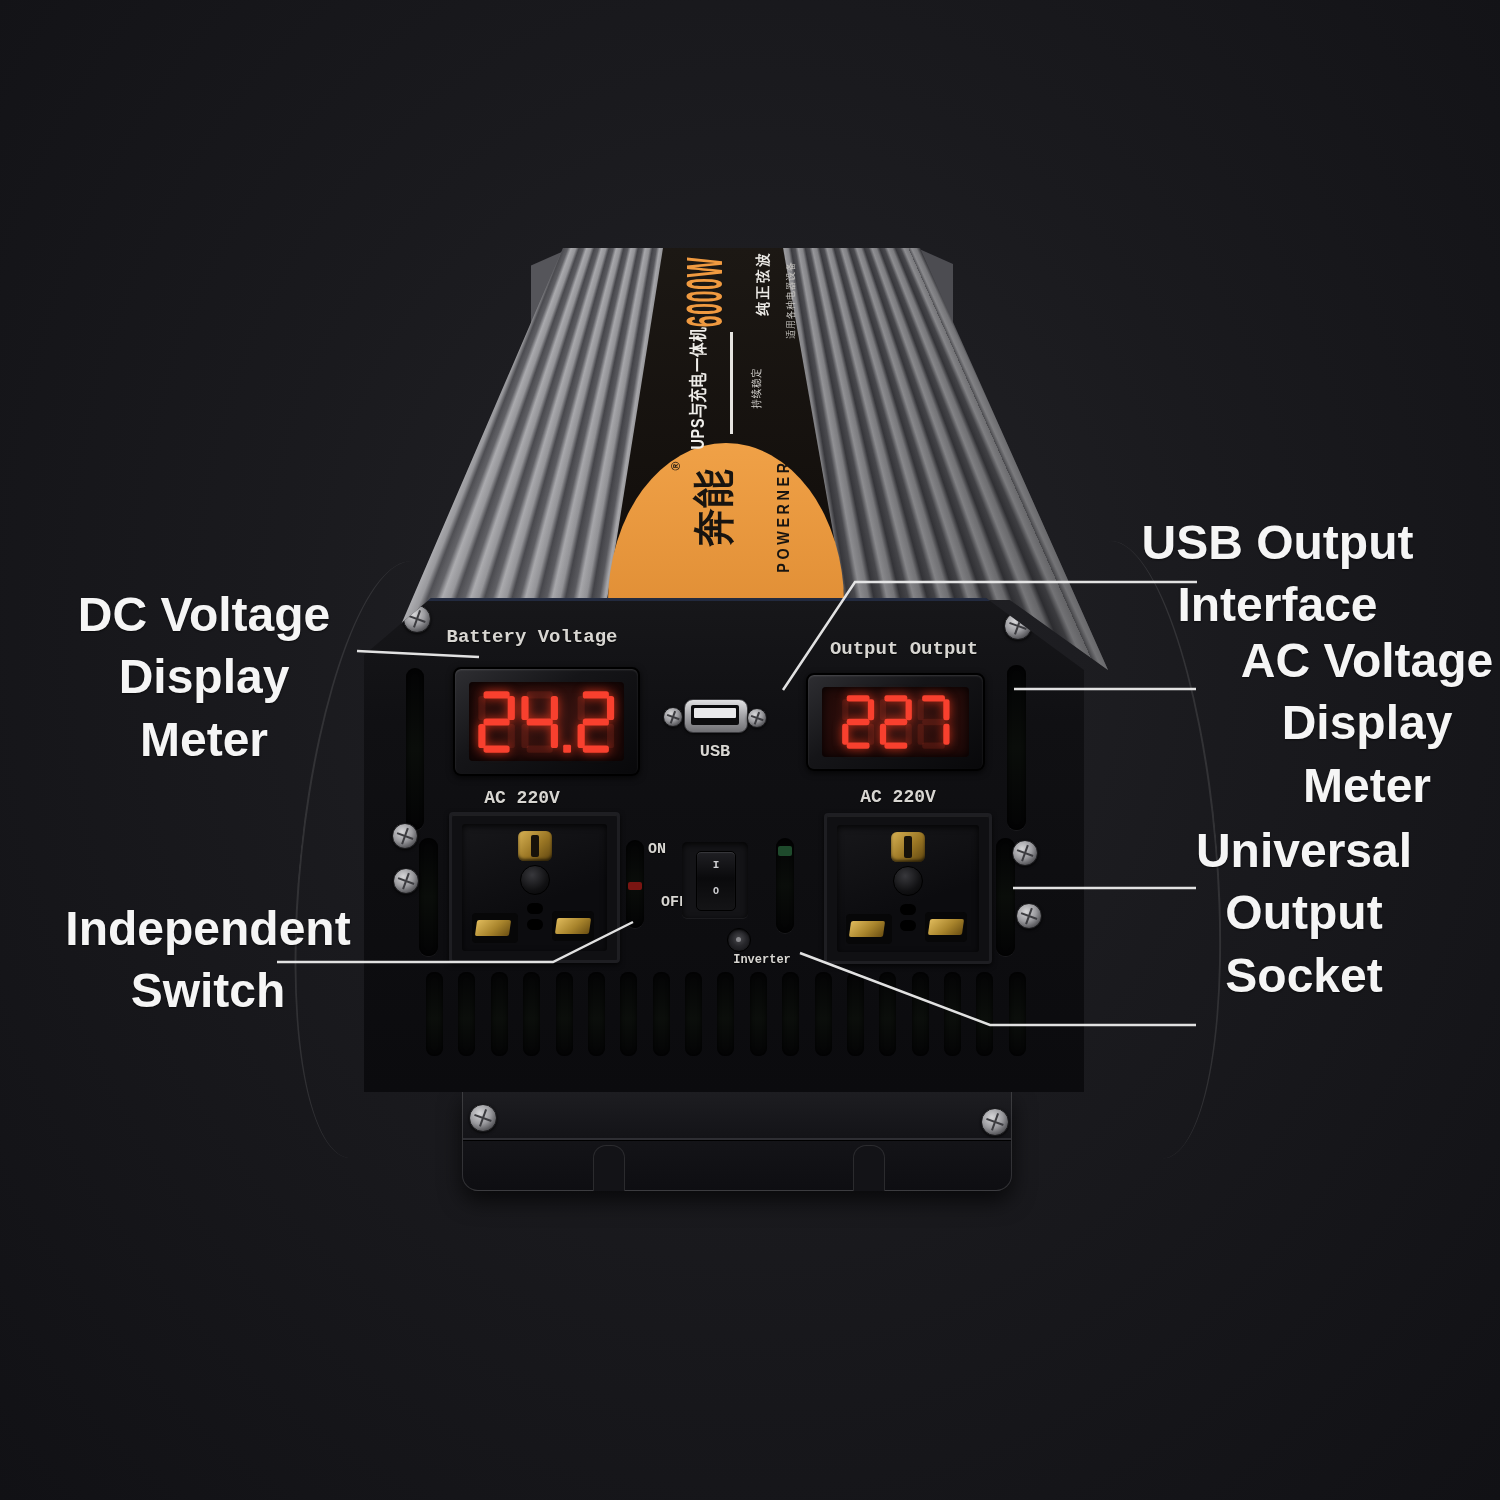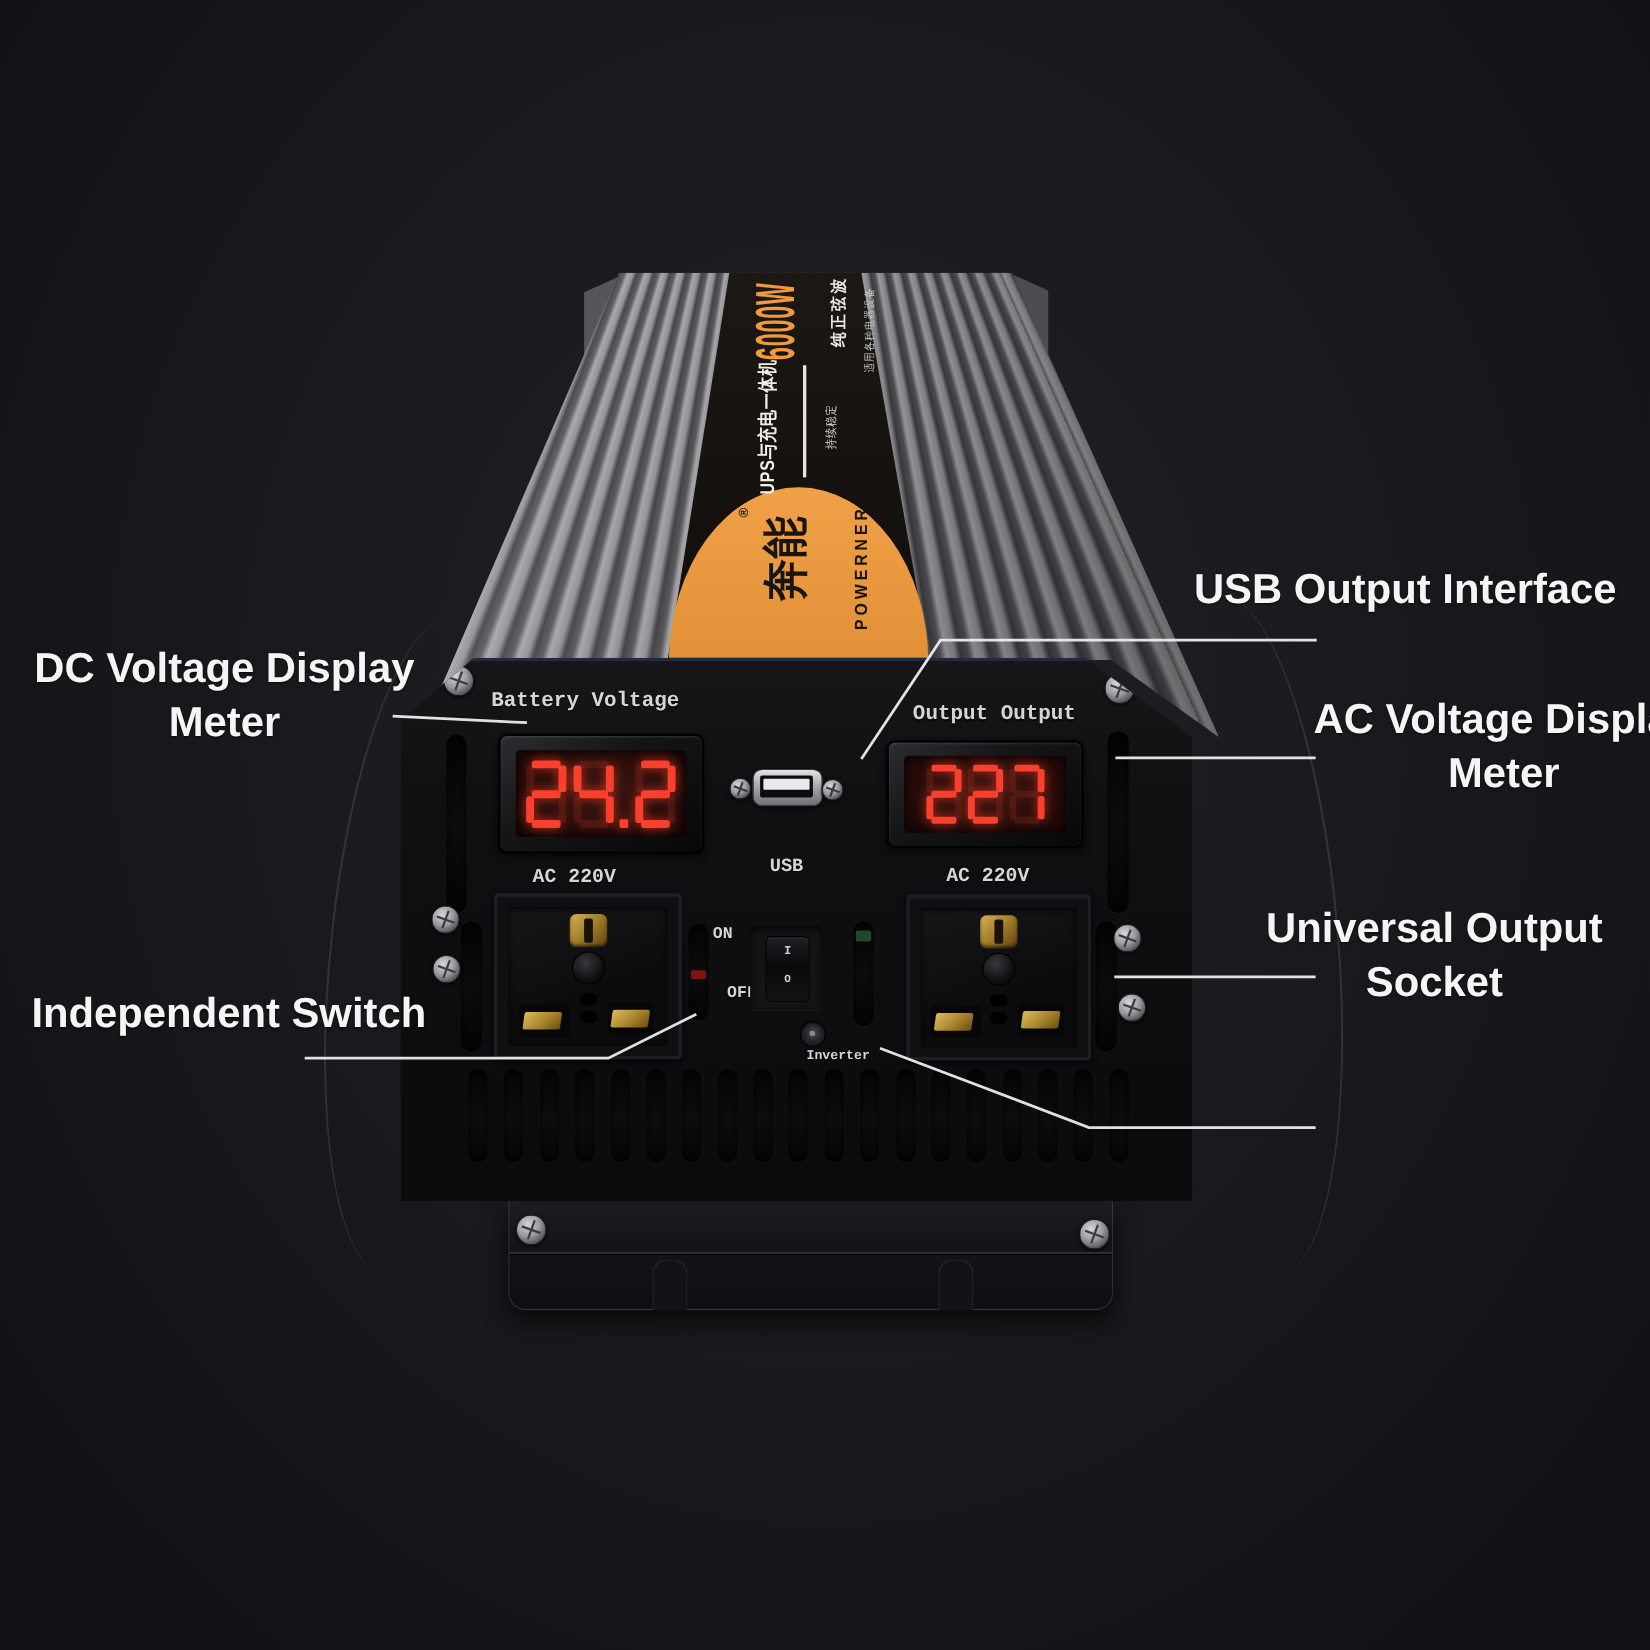--- a/index.html
+++ b/index.html
@@ -56,21 +56,21 @@
   .panel{
     position:absolute;left:364px;top:598px;width:720px;height:494px;z-index:5;
     clip-path:polygon(0 57px,67px 0,622px 0,720px 72px,720px 494px,0 494px);
     background:linear-gradient(180deg,#17171a 0%,#101013 25%,#0b0b0e 100%);
   }
   .panel-topline{position:absolute;left:62px;top:0;width:564px;height:3px;background:#2b3a5e;opacity:.55;}
   .mono{font-family:"Liberation Mono", monospace;font-weight:bold;color:#d8d6d2;text-align:center;
     text-shadow:0 1px 1px rgba(0,0,0,.8);}
   .lbl-batt{position:absolute;left:60px;top:28px;width:216px;font-size:19px;}
   .lbl-out{position:absolute;left:432px;top:40px;width:216px;font-size:19px;}
-  .lbl-usb{position:absolute;left:311px;top:144px;width:80px;font-size:17px;margin-top:37px;}
+  .lbl-usb{position:absolute;left:311px;top:144px;width:80px;font-size:17px;}
   .lbl-ac-l{position:absolute;left:78px;top:190px;width:160px;font-size:18px;}
   .lbl-ac-r{position:absolute;left:454px;top:189px;width:160px;font-size:18px;}
   .lbl-on{position:absolute;left:273px;top:243px;width:40px;font-size:15px;}
   .lbl-off{position:absolute;left:274px;top:296px;width:50px;font-size:15px;text-align:right;}
   .lbl-inv{position:absolute;left:348px;top:355px;width:100px;font-size:12px;}
   
   .screw{position:absolute;border-radius:50%;
     background:radial-gradient(circle at 38% 32%, #d6d6d8 0%, #9a9a9e 45%, #4a4a4e 80%, #2a2a2c 100%);
     border:1px solid #1a1a1c;box-shadow:0 1px 3px rgba(0,0,0,.8);}
   .screw::before,.screw::after{content:"";position:absolute;left:50%;top:50%;background:#3c3c40;}
@@ -136,21 +136,21 @@
     box-shadow:inset 0 0 4px #000;}
   
   .flange{position:absolute;left:462px;top:1092px;width:548px;height:98px;z-index:4;
     background:linear-gradient(180deg,#1d1d21 0%,#141418 45%,#0e0e12 100%);
     border:1px solid rgba(255,255,255,.14);border-top:none;border-radius:0 0 16px 16px;
     box-shadow:0 10px 22px rgba(0,0,0,.65);}
   .flange-seam{position:absolute;left:0;top:46px;width:100%;height:2px;background:#2e2e33;box-shadow:0 1px 0 #000;}
   .notch{position:absolute;top:53px;width:30px;height:45px;background:#131317;
     border:1px solid rgba(255,255,255,.10);border-bottom:none;border-radius:13px 13px 0 0;}
   
-  .anno{position:absolute;color:#f5f5f5;font-weight:bold;font-size:38px;line-height:1.3;
+  .anno{position:absolute;color:#f5f5f5;font-weight:bold;font-size:48px;line-height:1.3;
     text-align:center;white-space:pre-line;z-index:9;text-shadow:0 1px 2px rgba(0,0,0,.6);}
   .lines{position:absolute;left:0;top:0;width:1500px;height:1500px;z-index:8;pointer-events:none;}
 </style>
 </head>
 <body>
 
 <div class="stage">
 
   <div class="arc l"></div>
   <div class="arc r"></div>

